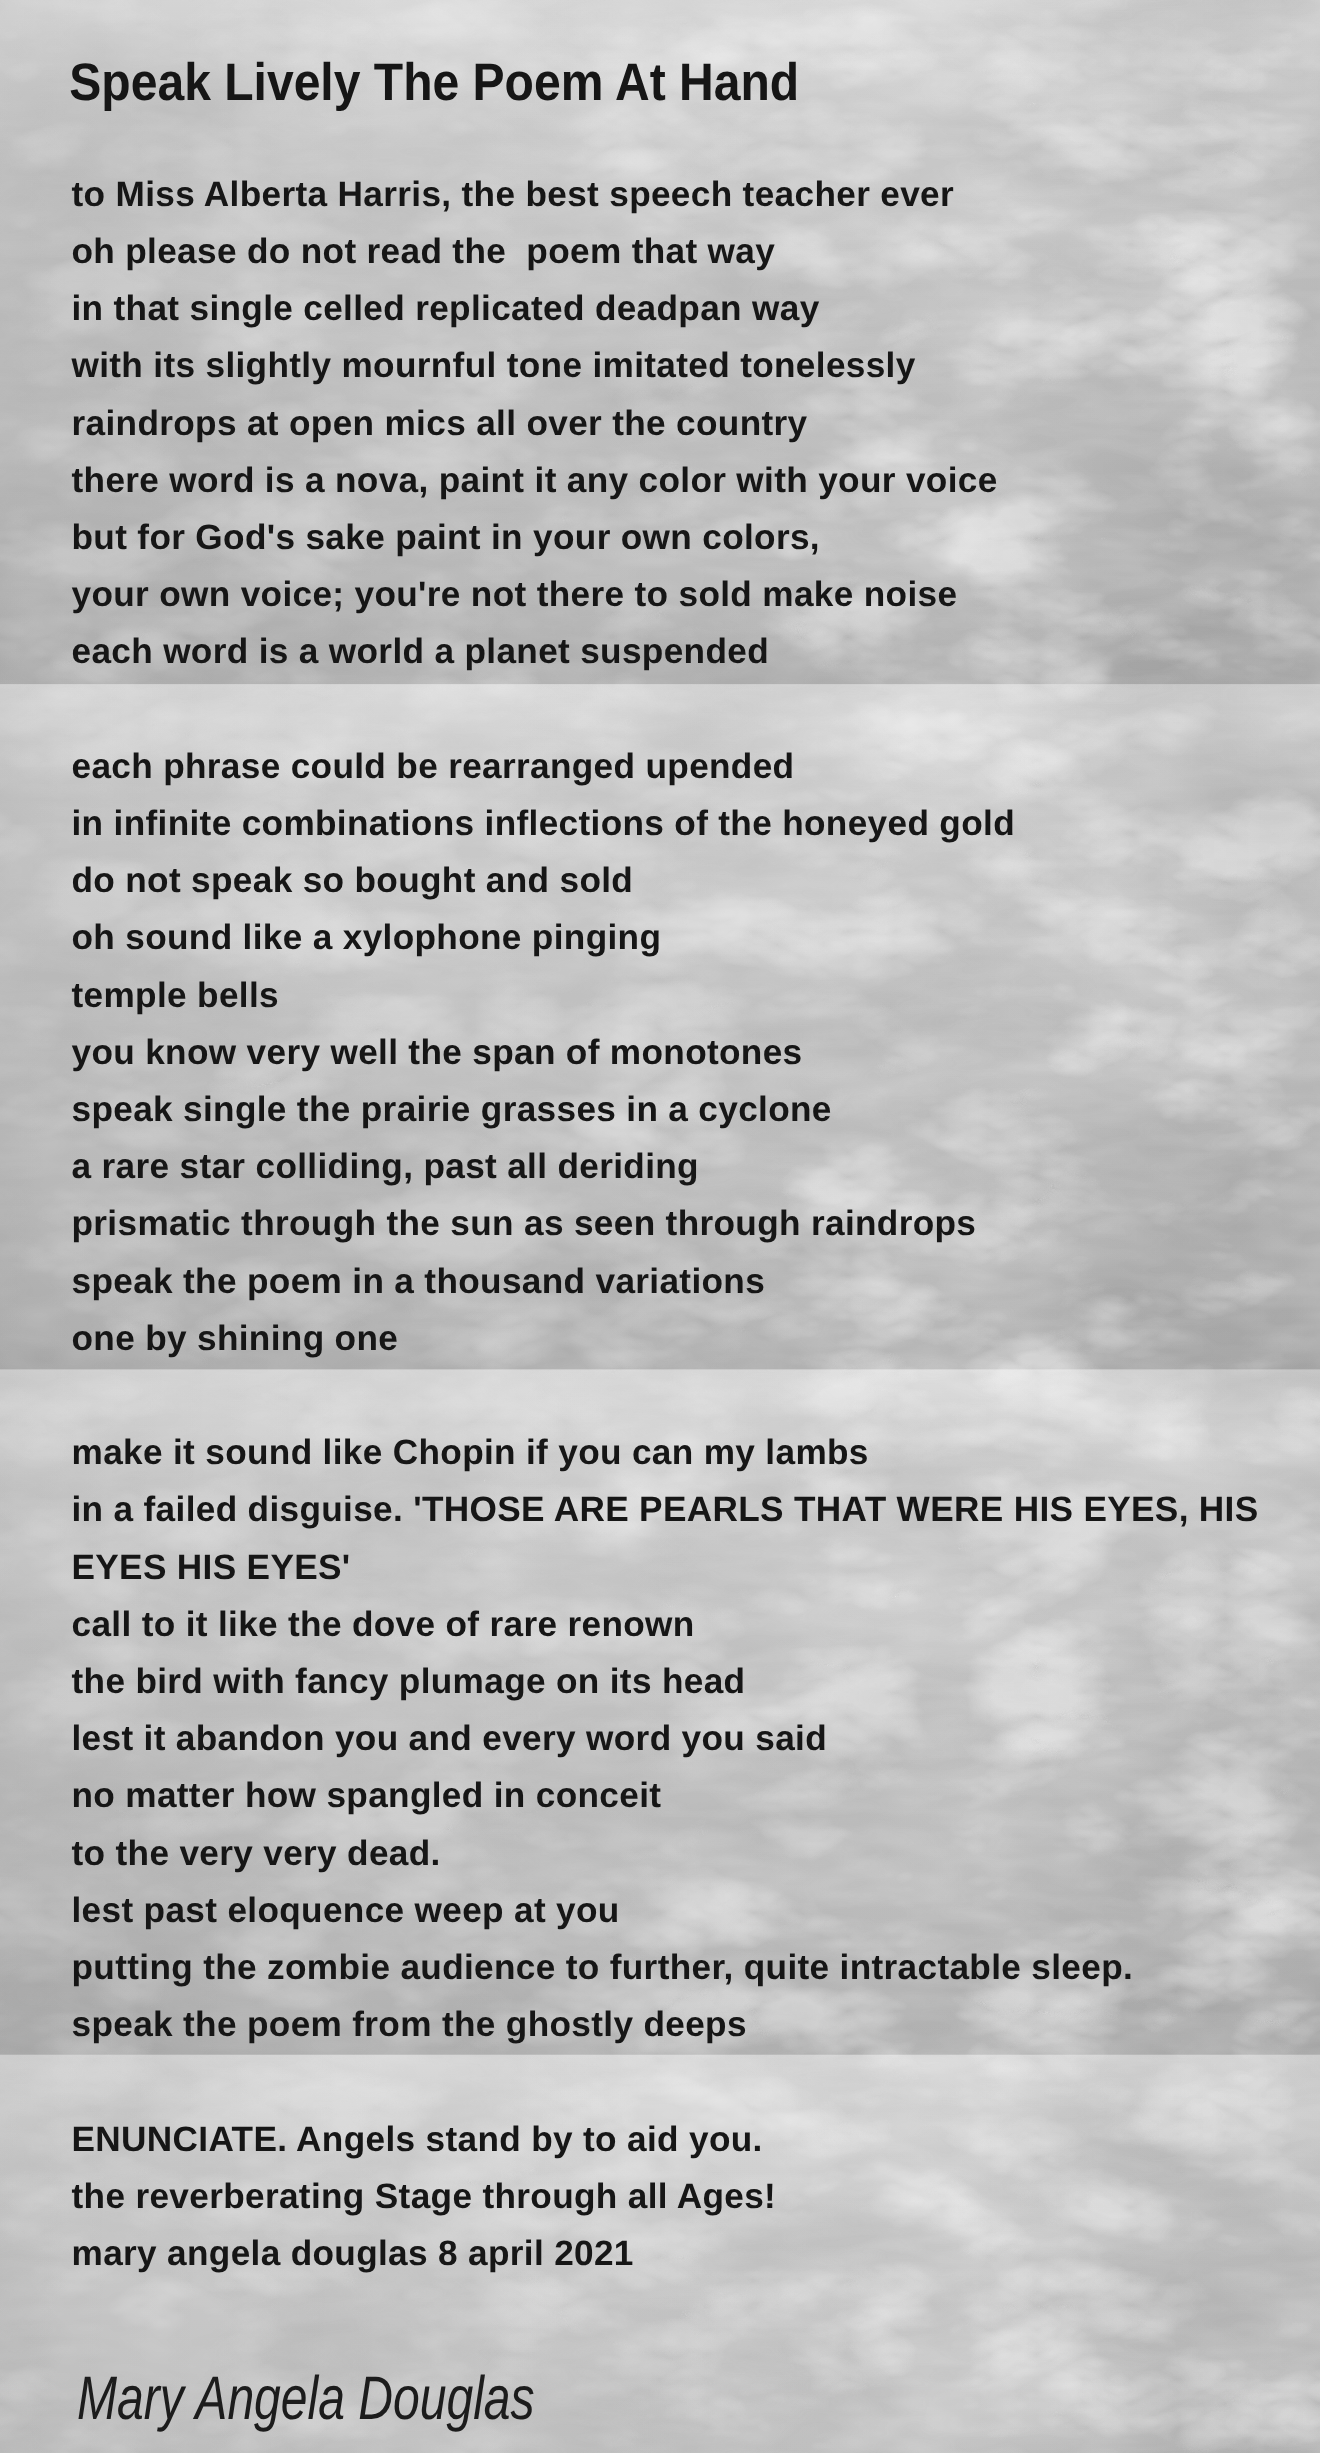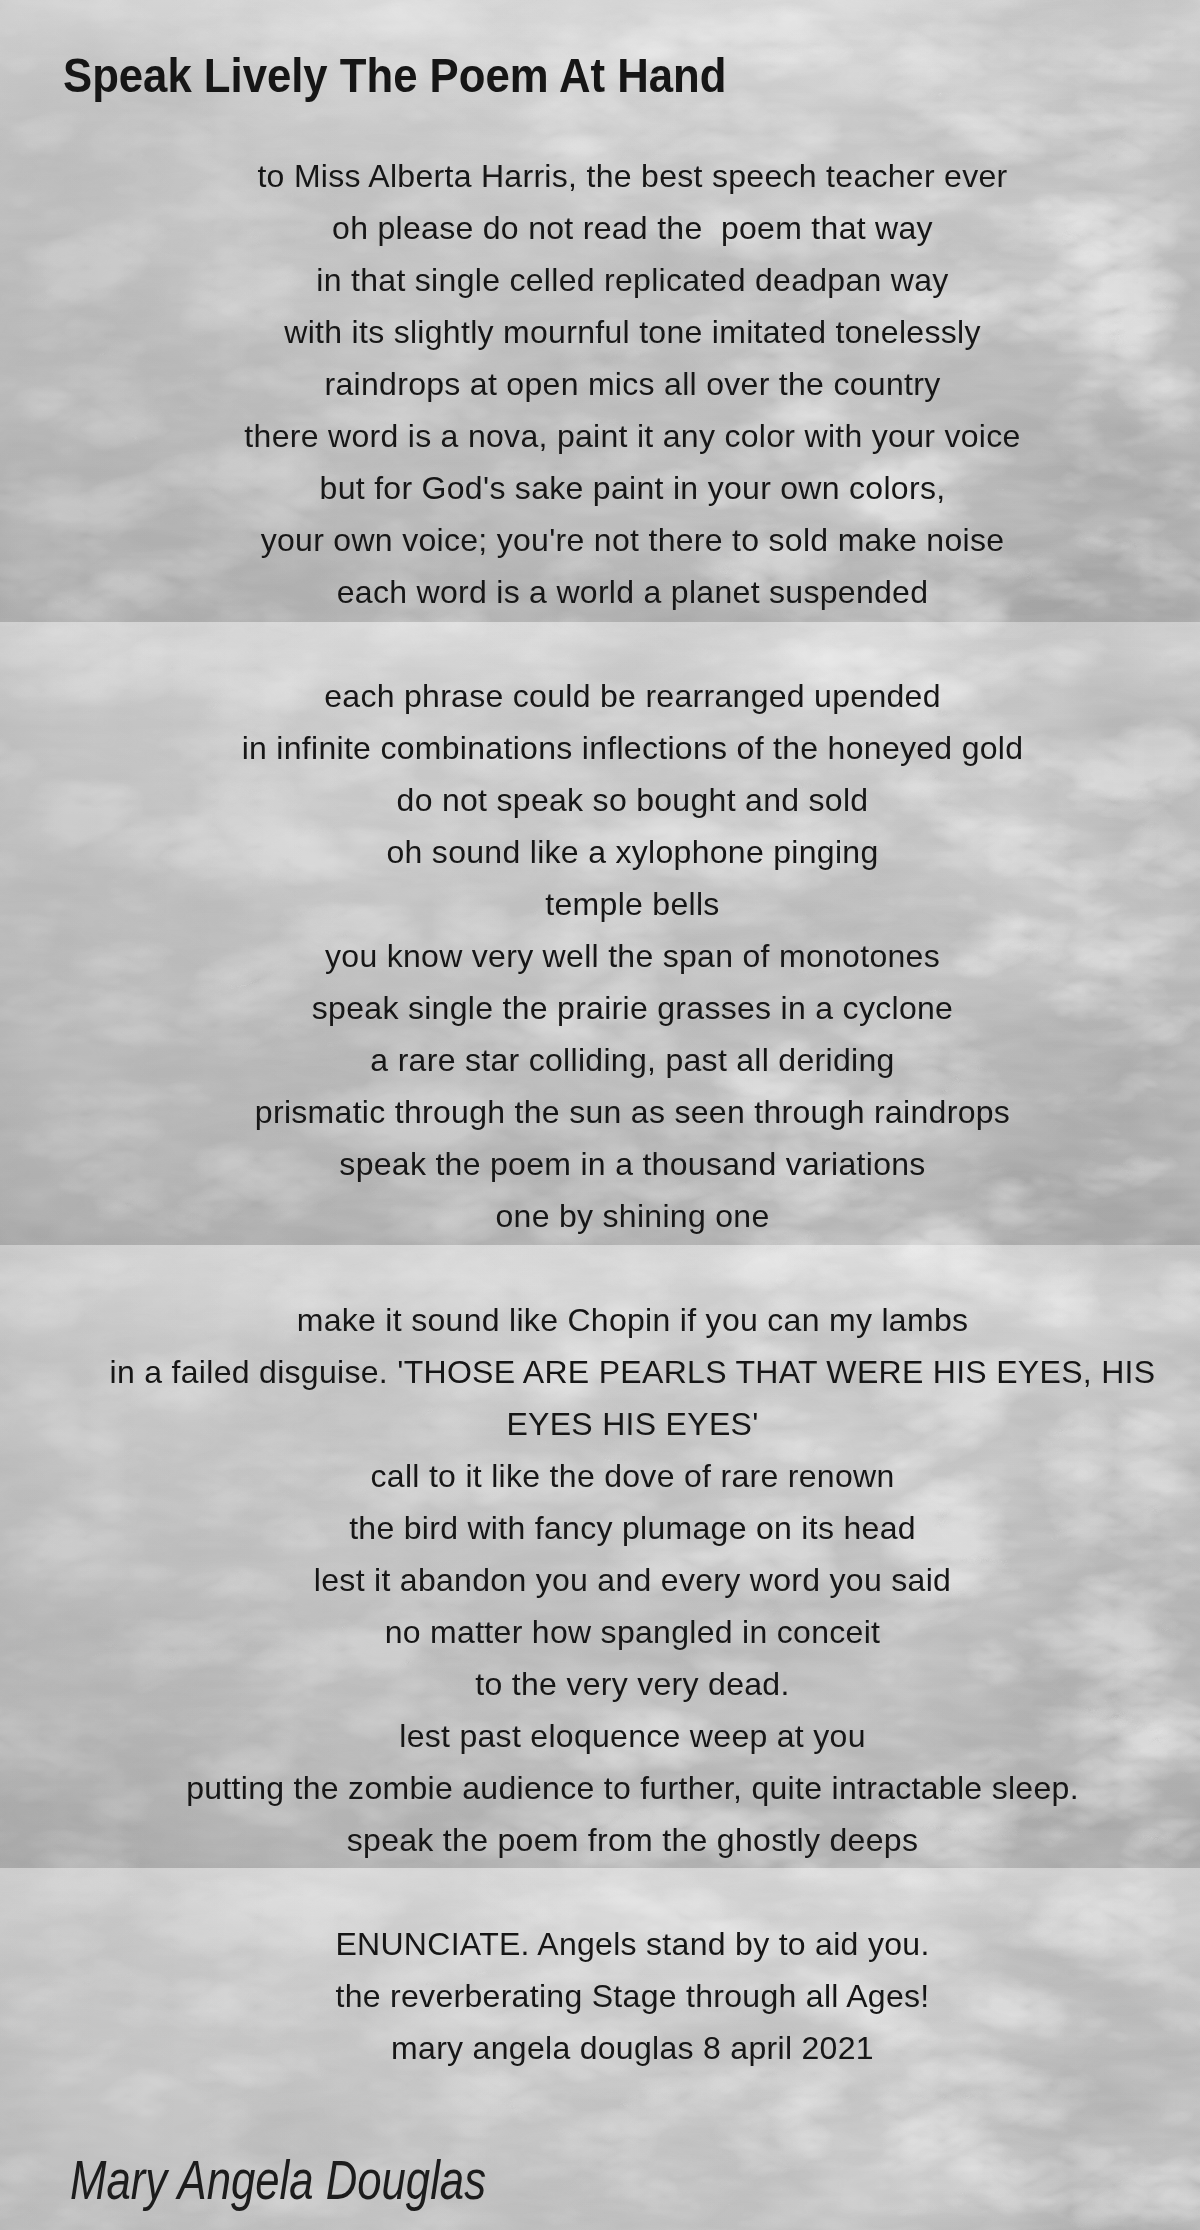--- a/index.html
+++ b/index.html
@@ -3,21 +3,20 @@
 <meta charset="utf-8">
 <style>
   html, body { margin: 0; padding: 0; background: #888; }
   .page {
     position: relative;
     width: 1200px;
     height: 2230px;
     overflow: hidden;
     background: var(--background-mid, #c8c8c8);
     font-family: "Liberation Sans", "DejaVu Sans", sans-serif;
-    text-align: center;
   }
   
   .bg { position: absolute; inset: 0; }
   .band {
     position: absolute; left: 0; width: 100%;
     background-image: linear-gradient(180deg,
       var(--band-light, #dcdcdc) 0%,
       #cfcfcf 16%,
       #c7c7c7 46%,
       #bdbdbd 80%,
@@ -46,21 +45,21 @@
   
   .title {
     position: absolute; left: 63px; top: 52px; margin: 0;
     font-weight: 700; font-size: 48px; line-height: 48px;
     color: var(--text, #141414);
     transform: scaleX(0.91); transform-origin: left top;
     white-space: pre;
   }
   .poem {
     position: absolute; left: 65px; top: 150px; right: 0;
-    font-weight: 400; font-size: 32px; line-height: 52px;
+    font-weight: 700; font-size: 32px; line-height: 52px;
     letter-spacing: 0.3px;
     color: var(--text, #141414);
   }
   .line { height: 52px; white-space: pre; }
   .signature {
     position: absolute; left: 70px; top: 2152px; margin: 0;
     font-style: italic; font-weight: 400;
     font-size: 56px; line-height: 56px;
     color: #1c1c1c;
     transform: scaleX(0.78); transform-origin: left top;

